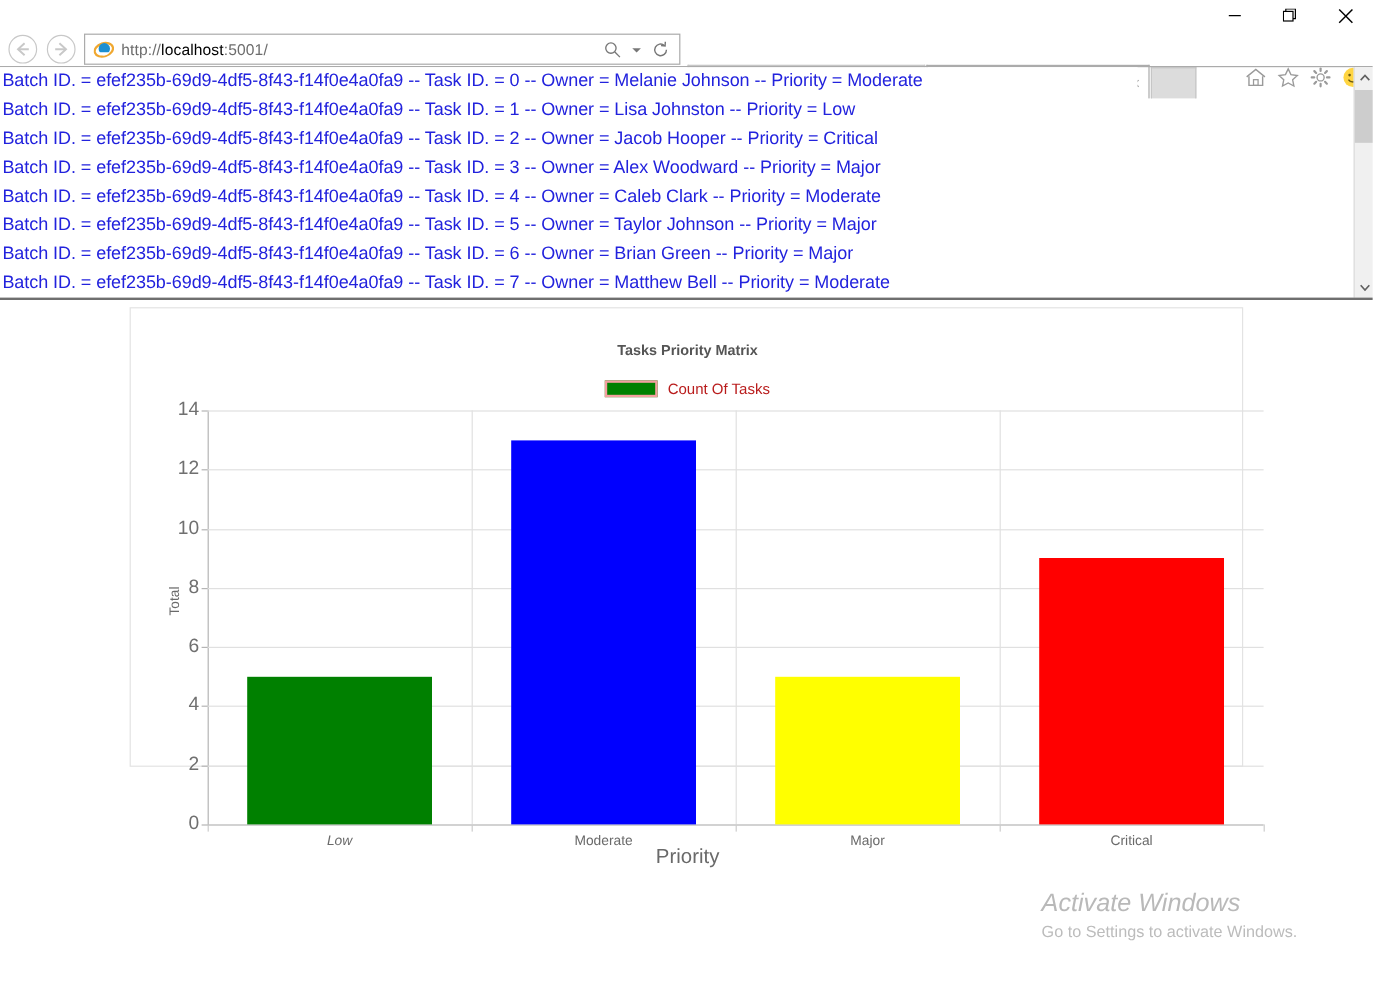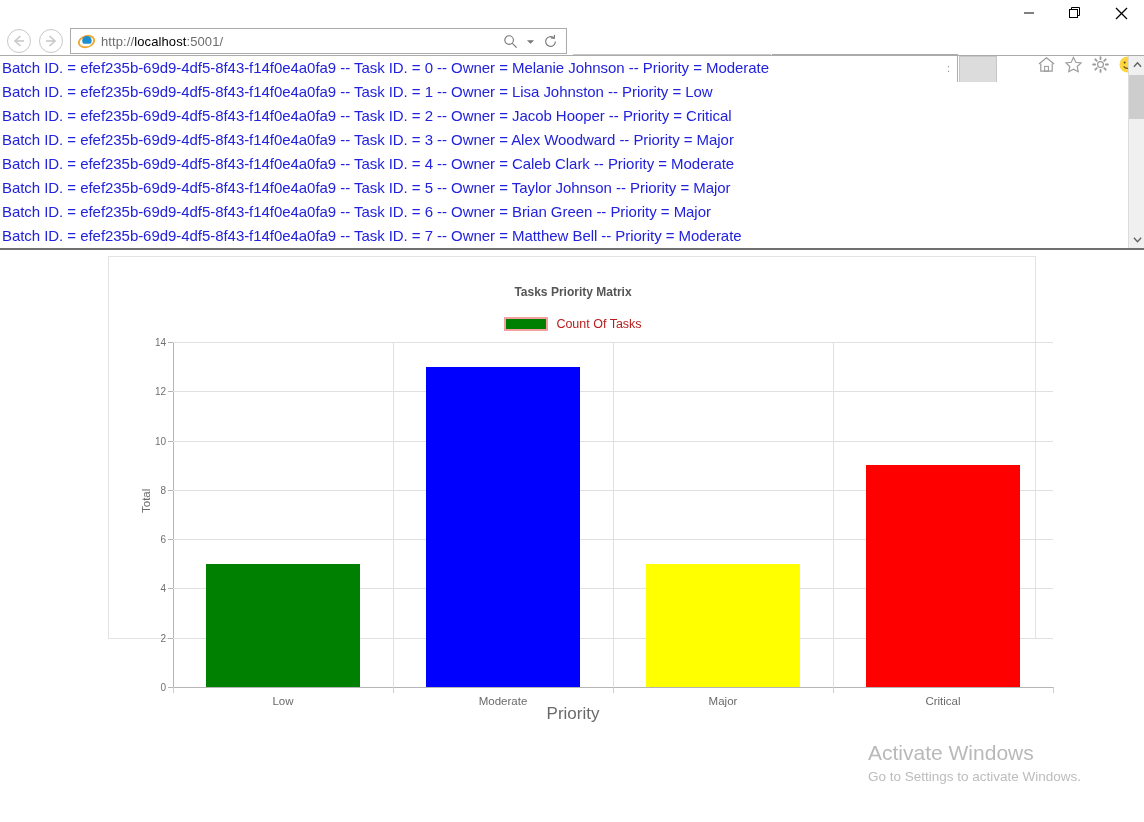--- a/index.html
+++ b/index.html
@@ -309,21 +309,21 @@
     position: absolute;
     left: 0; top: 0;
     width: 1px;
     height: 346px;
     background: #b5b5b5;
   }
   .ytick-label {
     position: absolute;
     right: 100%;
     margin-right: 7px;
-    font-size: 10px;
+    font-size: 16px;
     color: #707070;
     transform: translateY(-50%);
     white-space: nowrap;
     text-align: right;
   }
   .ytick-mark {
     position: absolute;
     left: -5px;
     width: 5px;
     height: 1px;
@@ -374,20 +374,21 @@
     left: 868px;
     top: 740px;
     width: 270px;
     pointer-events: none;
   }
   .wm-title {
     font-size: 21px;
     color: #b9b9b9;
     line-height: 26px;
     white-space: nowrap;
+    font-style: italic;
   }
   .wm-sub {
     font-size: 13.5px;
     color: #bcbcbc;
     line-height: 22px;
     white-space: nowrap;
   }
 </style>
 </head>
 <body>
@@ -588,21 +589,21 @@
       <div class="gridline-h" style="top: 49.2857px;"></div>
       <div class="ytick-label" style="top: 49.2857px;">12</div>
       <div class="ytick-mark" style="top: 49.2857px;"></div>
       <div class="gridline-h" style="top: 0px;"></div>
       <div class="ytick-label" style="top: 0px;">14</div>
       <div class="ytick-mark" style="top: 0px;"></div>
       <div class="gridline-v" style="left: 220px;"></div>
       <div class="xtick-mark" style="left: 220px;"></div>
       <div class="xtick-mark" style="left: 0px;"></div>
       <div class="bar" title="Low: 5" style="left: 33px; width: 154px; height: 123.214px; background: rgb(0, 128, 0);"></div>
-      <div class="xcat-label" style="left: 110px;">Low</div>
+      <div class="xcat-label" style="left: 110px; font-style: italic;">Low</div>
       <div class="gridline-v" style="left: 440px;"></div>
       <div class="xtick-mark" style="left: 440px;"></div>
       <div class="bar" title="Moderate: 13" style="left: 253px; width: 154px; height: 320.357px; background: rgb(0, 0, 255);"></div>
       <div class="xcat-label" style="left: 330px;">Moderate</div>
       <div class="gridline-v" style="left: 660px;"></div>
       <div class="xtick-mark" style="left: 660px;"></div>
       <div class="bar" title="Major: 5" style="left: 473px; width: 154px; height: 123.214px; background: rgb(255, 255, 0);"></div>
       <div class="xcat-label" style="left: 550px;">Major</div>
       <div class="xtick-mark" style="left: 880px;"></div>
       <div class="bar" title="Critical: 9" style="left: 693px; width: 154px; height: 221.786px; background: rgb(255, 0, 0);"></div>

